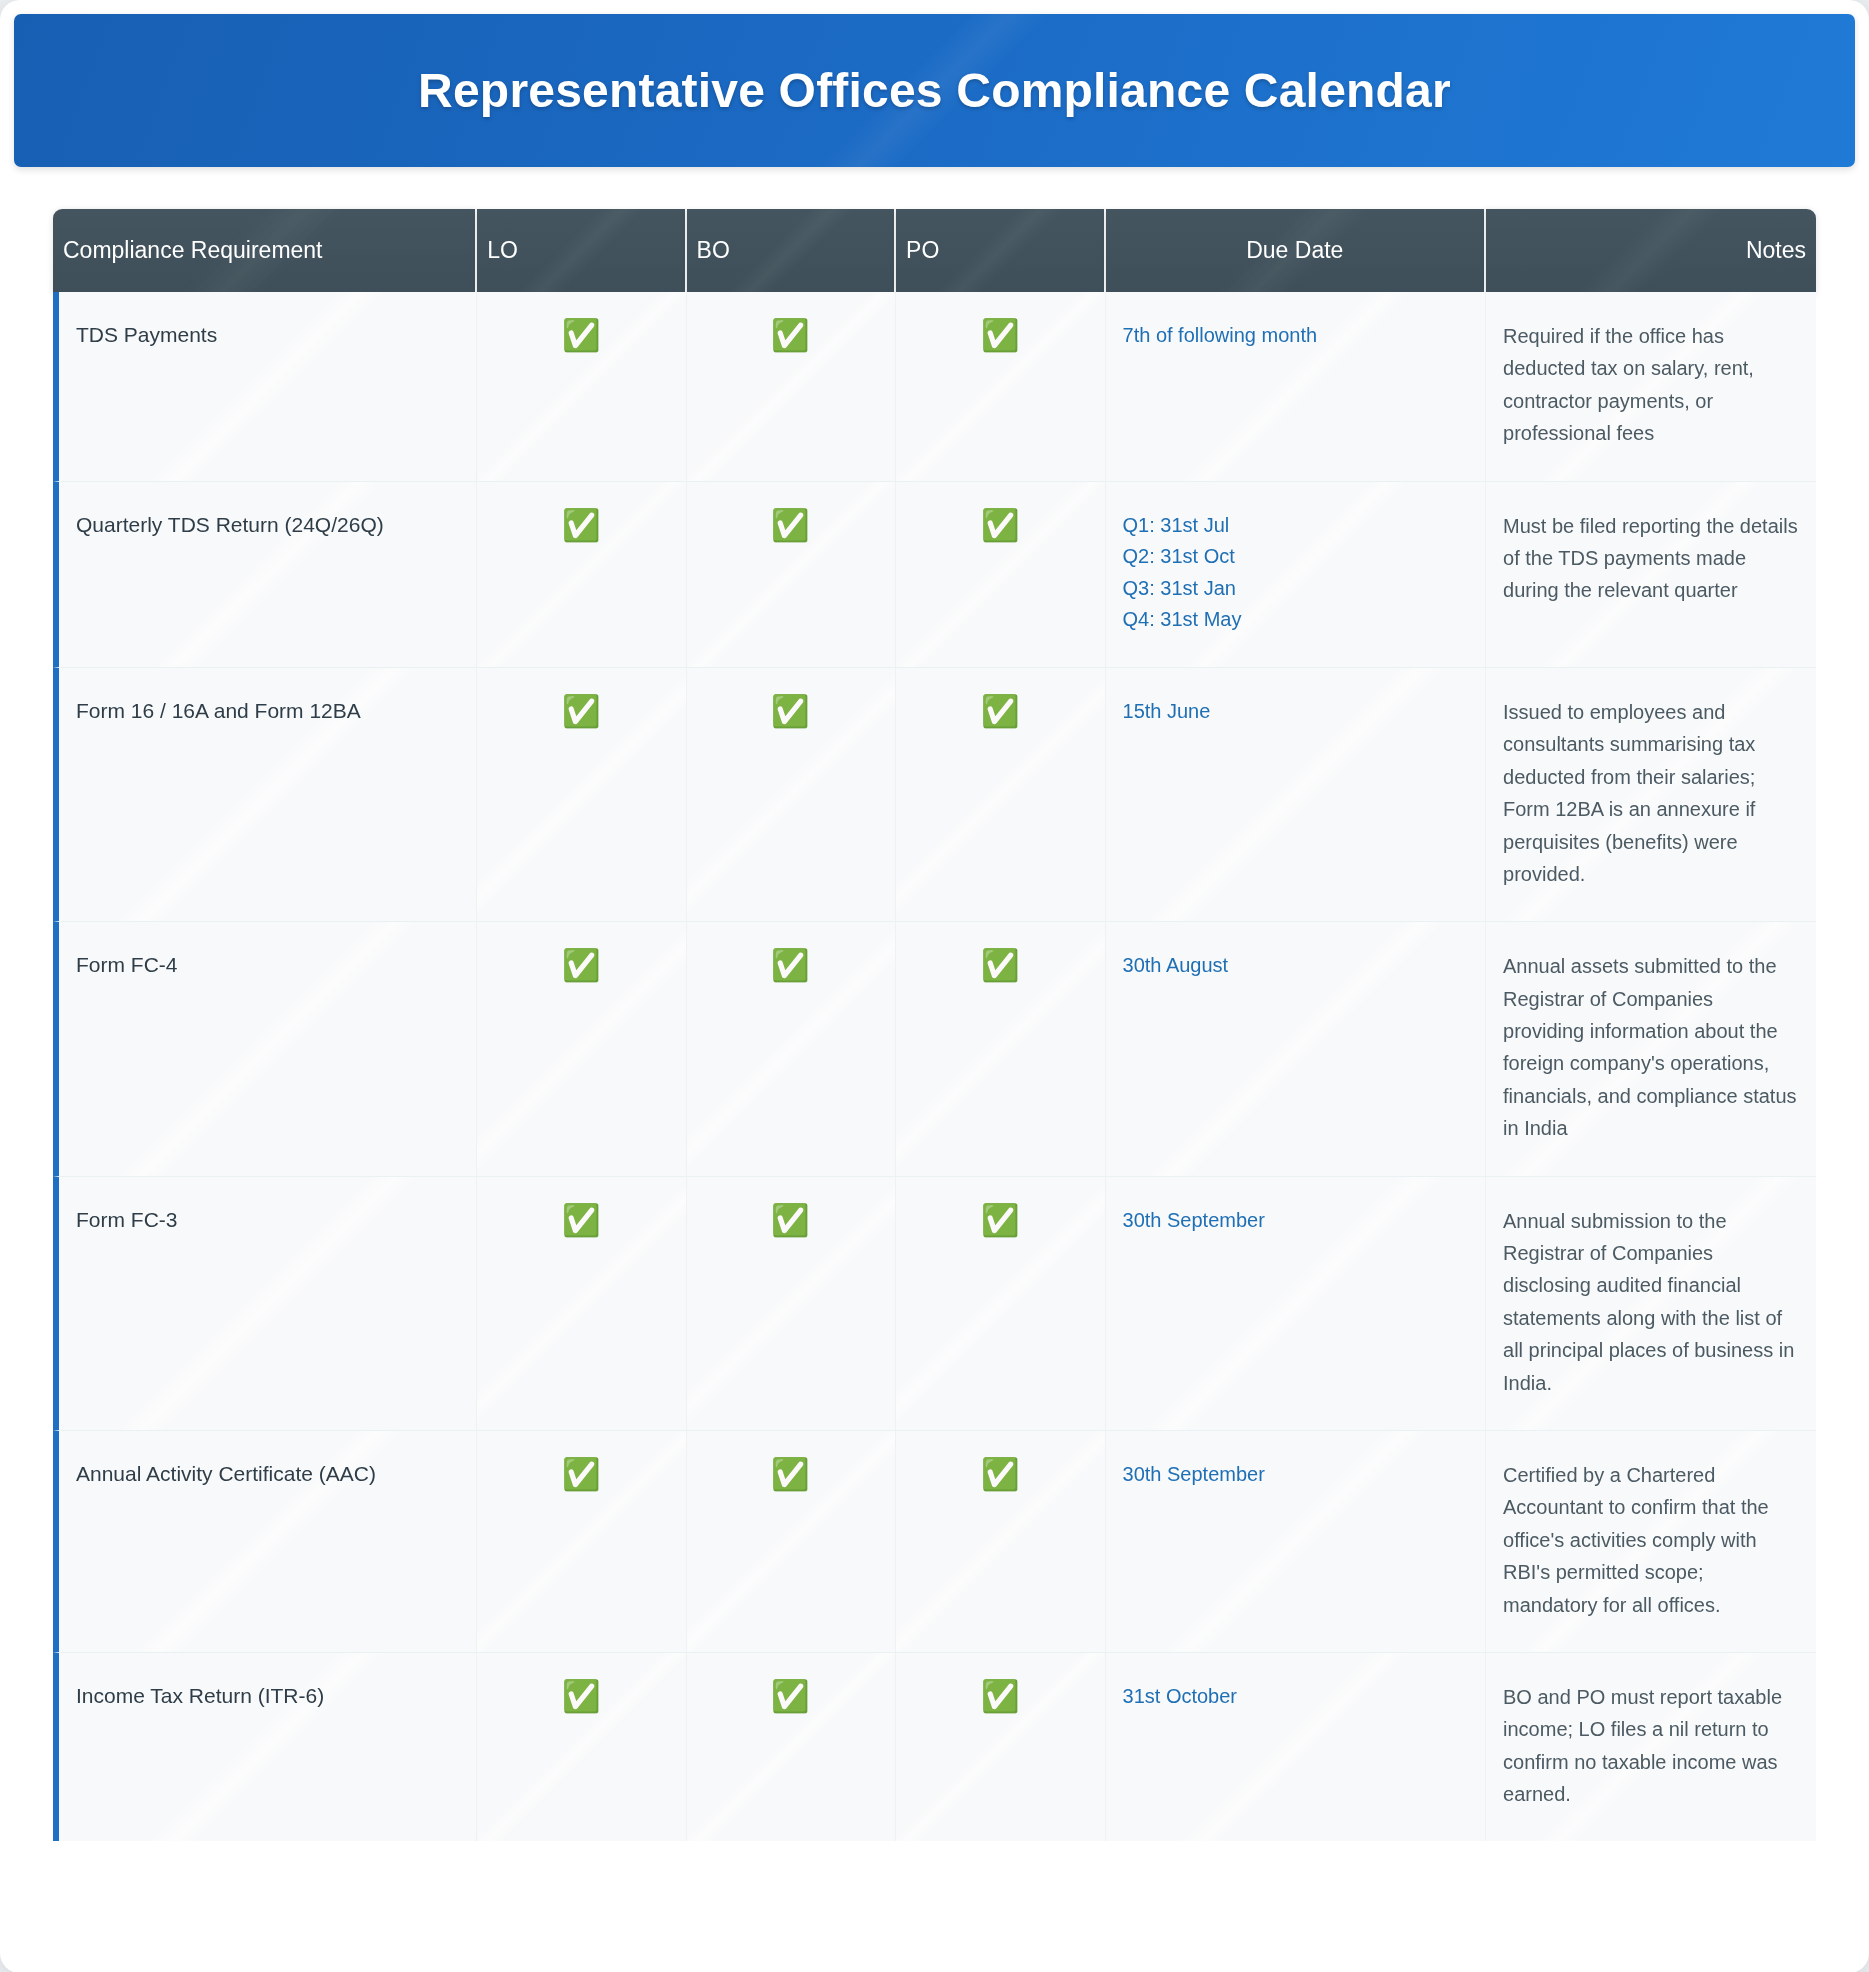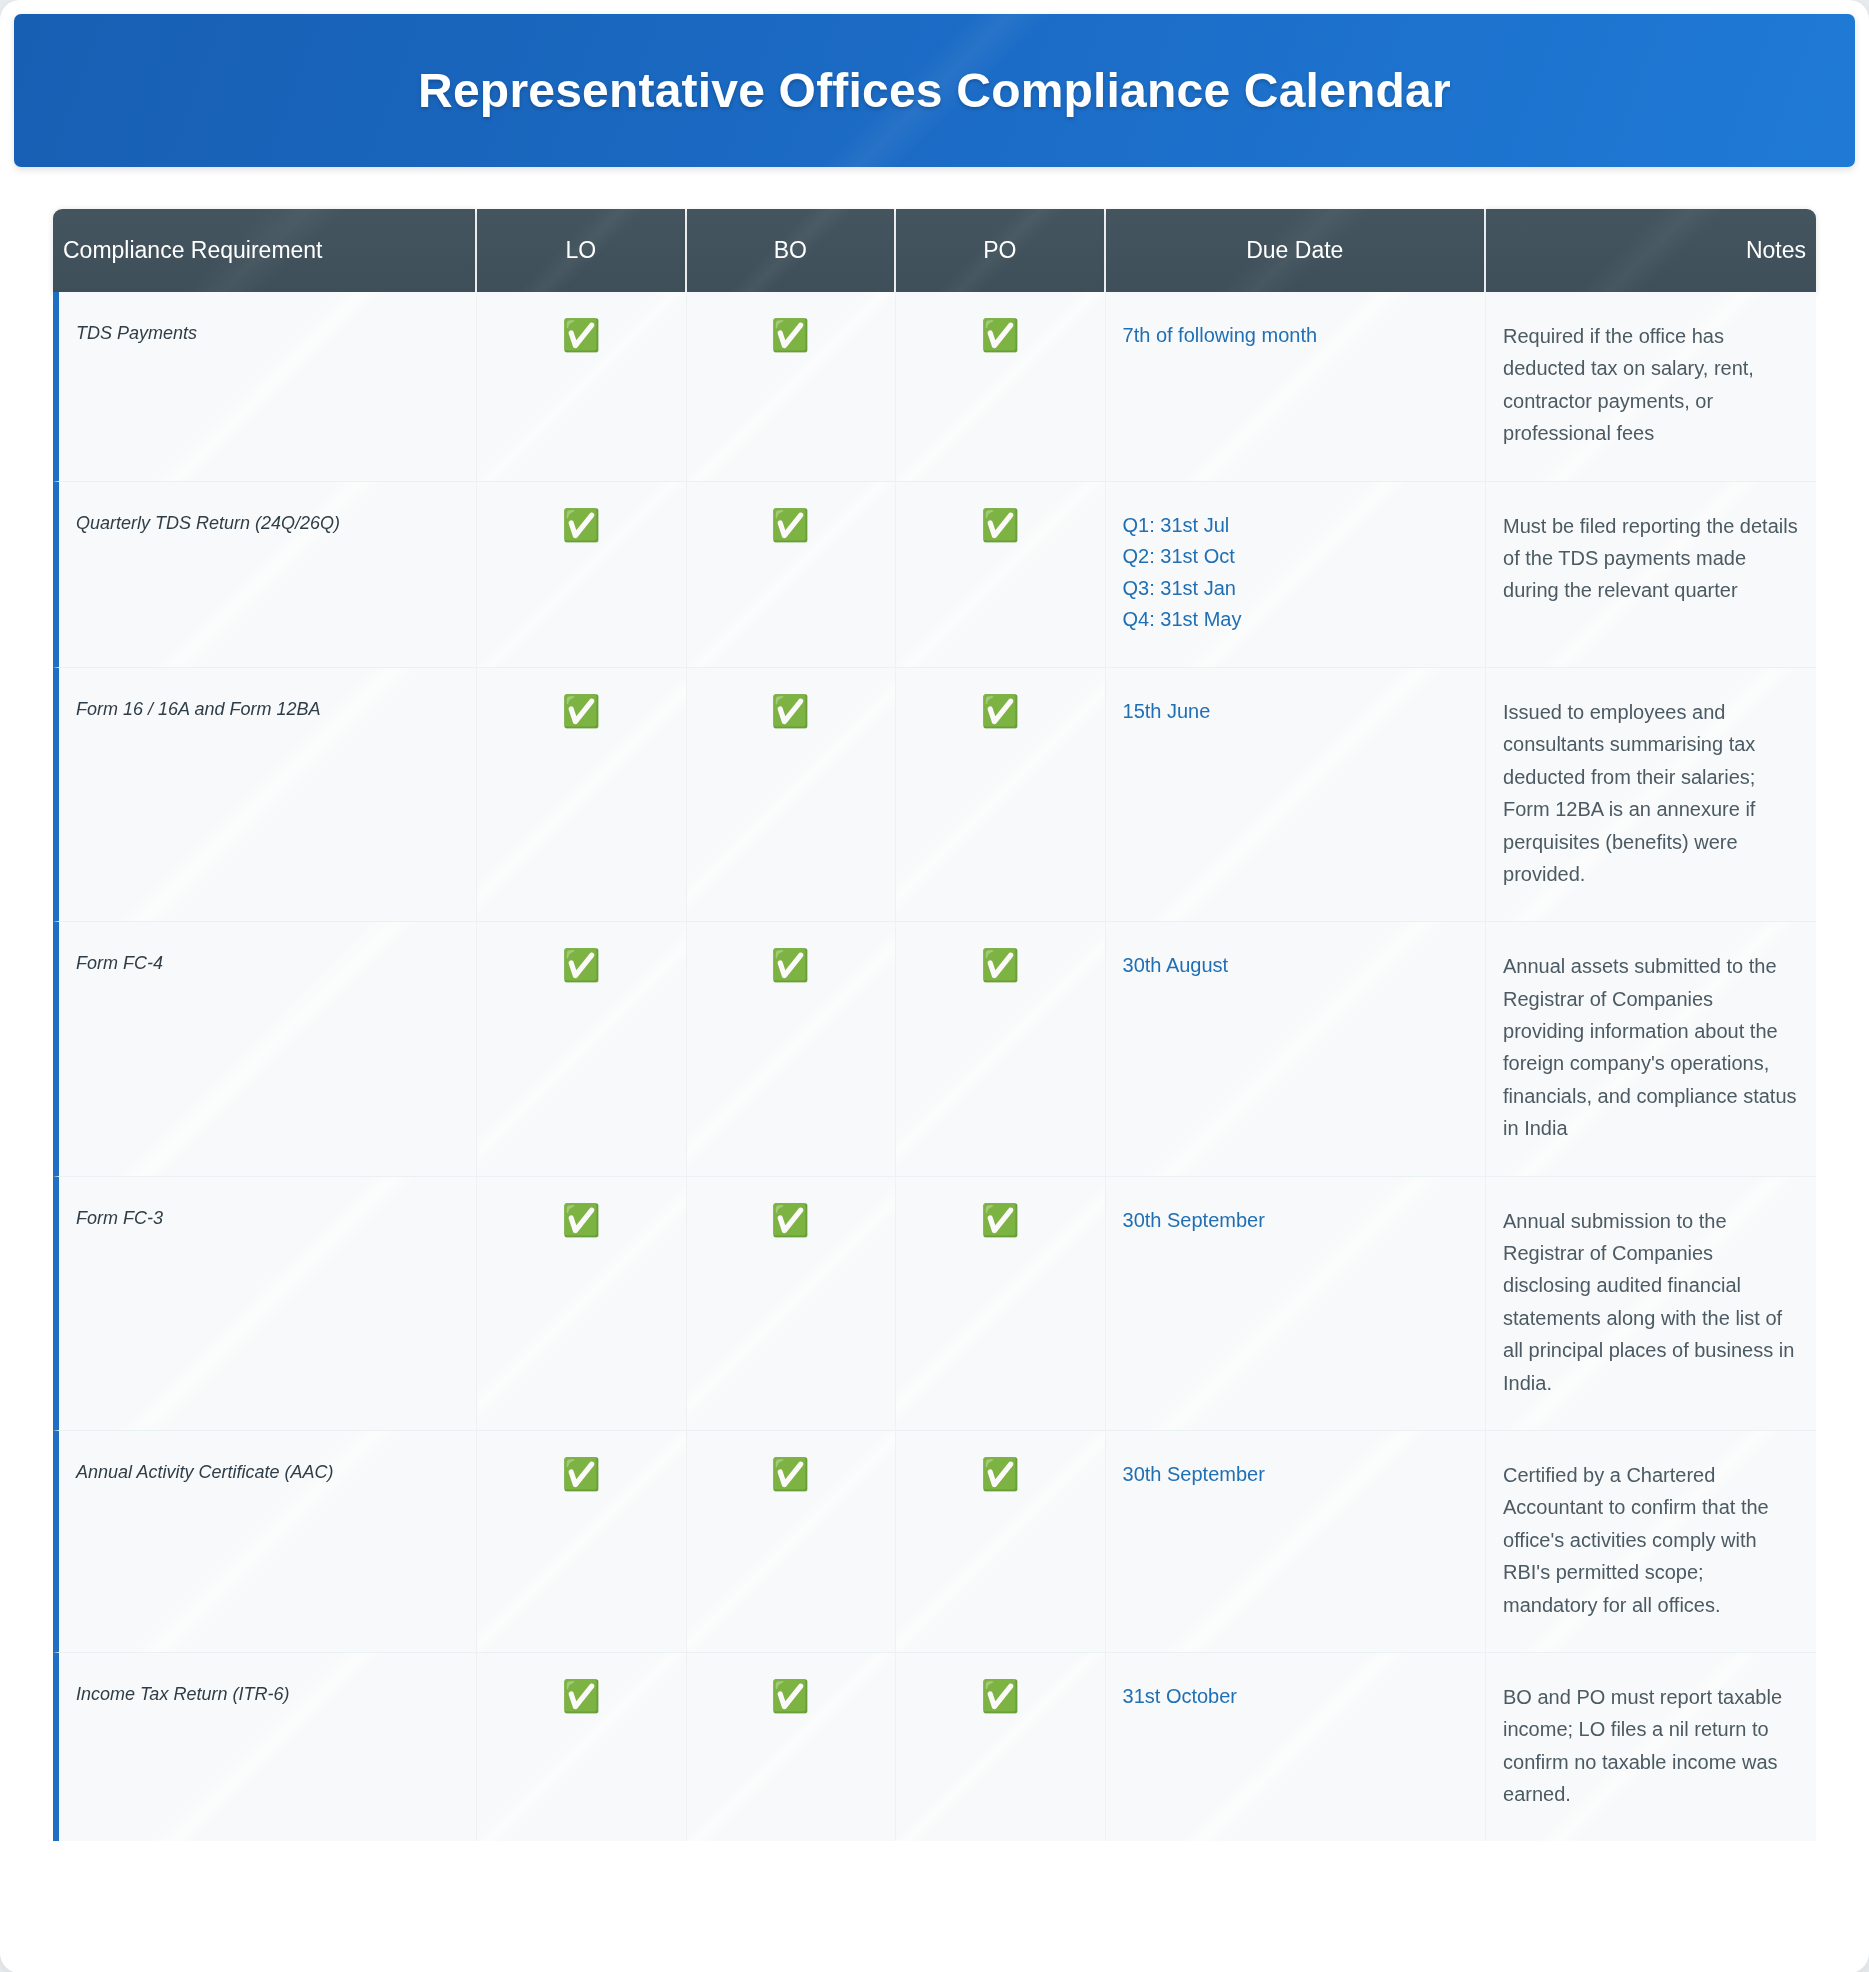--- a/index.html
+++ b/index.html
@@ -73,41 +73,40 @@
     text-align: left;
     border-top-left-radius: 9.2px;
   }
   table.compliance thead th:last-child {
     border-right: none;
     border-top-right-radius: 9.2px;
   }
   th.col-req   { width: 24.3%; }
   th.col-lo,
   th.col-bo,
-  th.col-po    { width: 12.0%; text-align: center; }
+  th.col-po    { width: 12.0%; text-align: left; }
   th.col-due   { width: 21.8%; }
   th.col-notes { width: 18.9%; text-align: right; }
 
   table.compliance tbody td {
     background: #f8f9fa;
     border-bottom: 1.5px solid #eaf1f3;
     border-right: 1.5px solid #eff2f3;
     vertical-align: top;
     padding: 28px 17px 31px 17px;
   }
   table.compliance tbody td:last-child { border-right: none; }
   table.compliance tbody tr:last-child td { border-bottom: none; }
 
   td.cell-req {
     border-left: 6.2px solid #1f6fc4;
     color: #2e3d47;
-    font-size: 18px;
+    font-size: 21px;
     line-height: 1.45;
     padding-left: 20px;
-    font-style: italic;
   }
   td.cell-mark {
     text-align: center;
     font-size: 29px;
     line-height: 1;
     padding-top: 26px;
   }
   .mark-glyph {
     display: inline-block;
     font-family: "DejaVu Sans", sans-serif;

